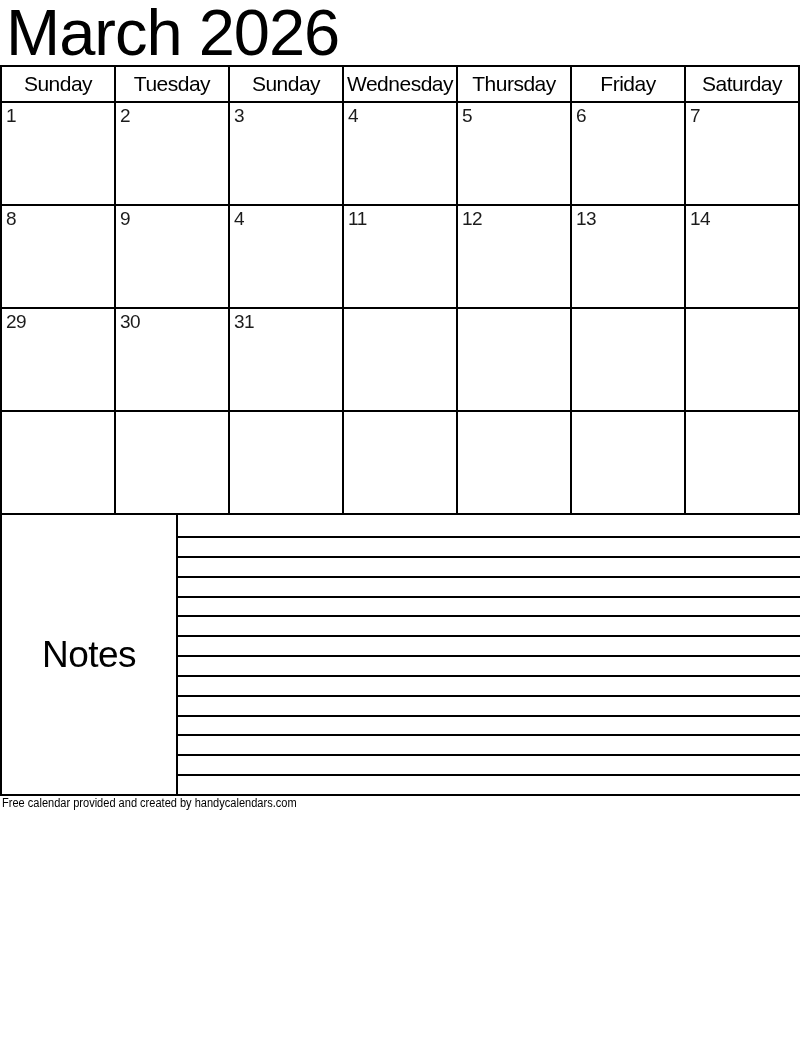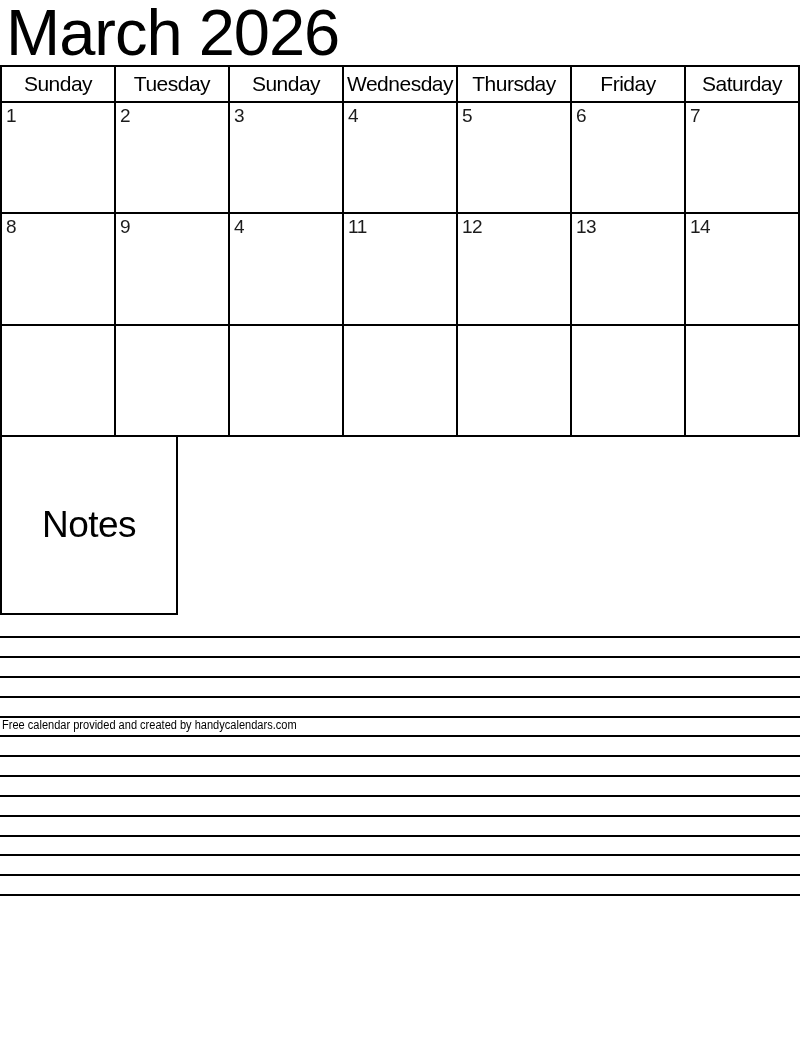--- a/index.html
+++ b/index.html
@@ -31,21 +31,21 @@
     text-align:center;vertical-align:middle;padding:0;color:var(--text,#000);
   }
   .calendar tbody tr{height:103px;}
   .calendar td.day{
     vertical-align:top;text-align:left;
     font-size:19px;letter-spacing:-0.5px;
     padding:2px 0 0 4px;color:var(--date_text,#1c1c1c);
   }
 
   
-  .notes{display:flex;height:281px;box-sizing:border-box;flex-direction:column;}
+  .notes{display:flex;height:281px;box-sizing:border-box;}
   .notes-label-box{
     width:178px;box-sizing:border-box;flex:0 0 178px;
     border:2px solid var(--border,#000);border-top:none;
     display:flex;align-items:center;justify-content:center;
   }
   .notes-label{font-size:37px;letter-spacing:-0.5px;}
   .notes-lines{flex:1;display:flex;flex-direction:column;}
   .note-line{box-sizing:border-box;height:19.85px;border-bottom:2px solid var(--border,#000);}
   .note-line.first{height:23.2px;}
 
@@ -90,20 +90,29 @@
       <tr>
         <td class="day">8</td>
         <td class="day">9</td>
         <td class="day">4</td>
         <td class="day">11</td>
         <td class="day">12</td>
         <td class="day">13</td>
         <td class="day">14</td>
       </tr>
       <tr>
+        <td class="day">29</td>
+        <td class="day">30</td>
+        <td class="day">31</td>
+        <td class="day"></td>
+        <td class="day"></td>
+        <td class="day"></td>
+        <td class="day"></td>
+      </tr>
+      <tr>
         <td class="day"></td>
         <td class="day"></td>
         <td class="day"></td>
         <td class="day"></td>
         <td class="day"></td>
         <td class="day"></td>
         <td class="day"></td>
       </tr>
     </tbody>
   </table>

